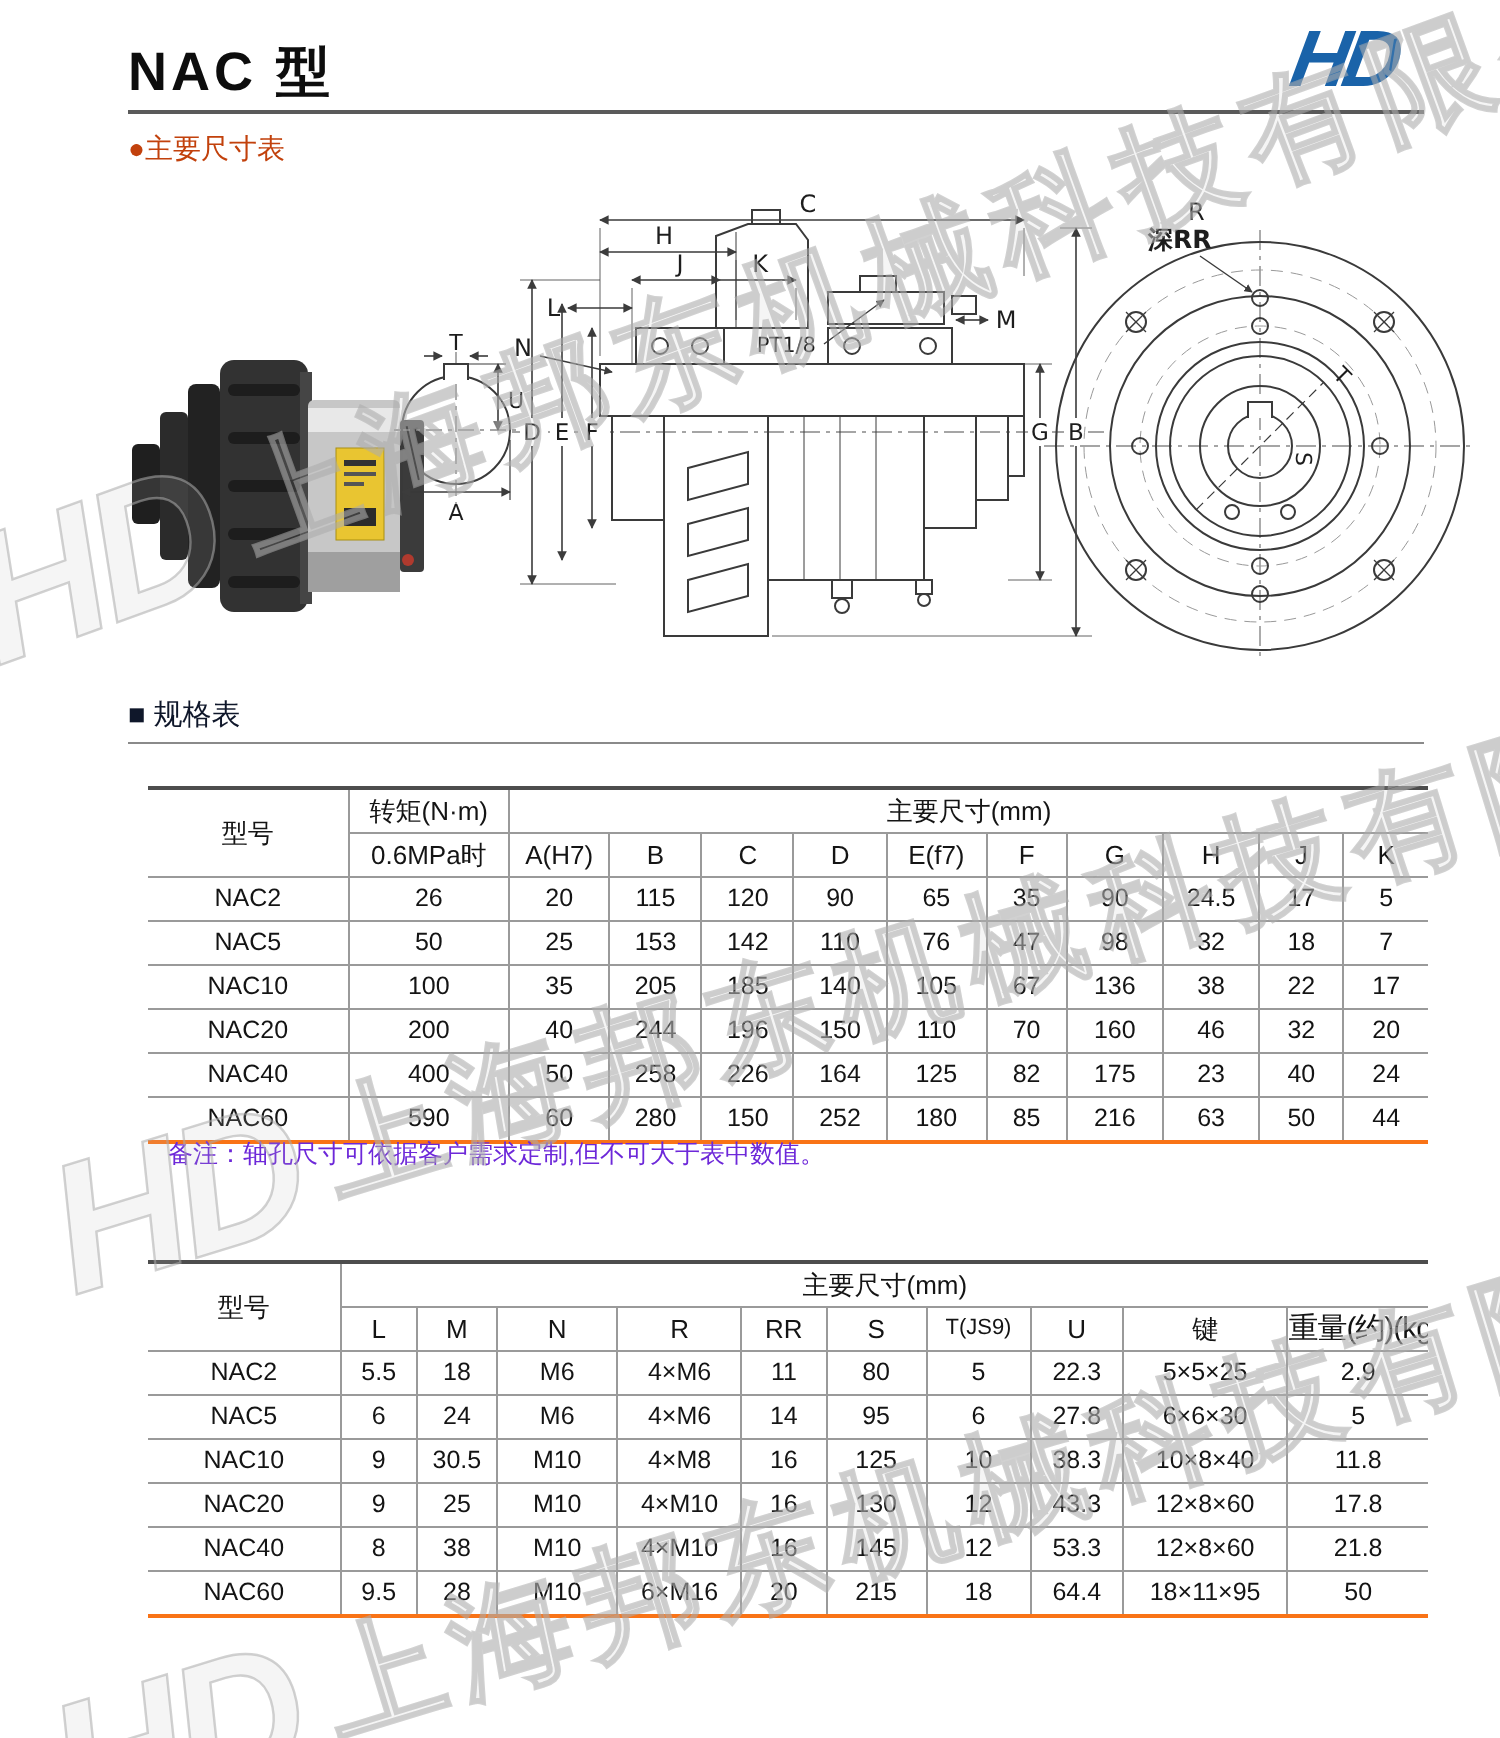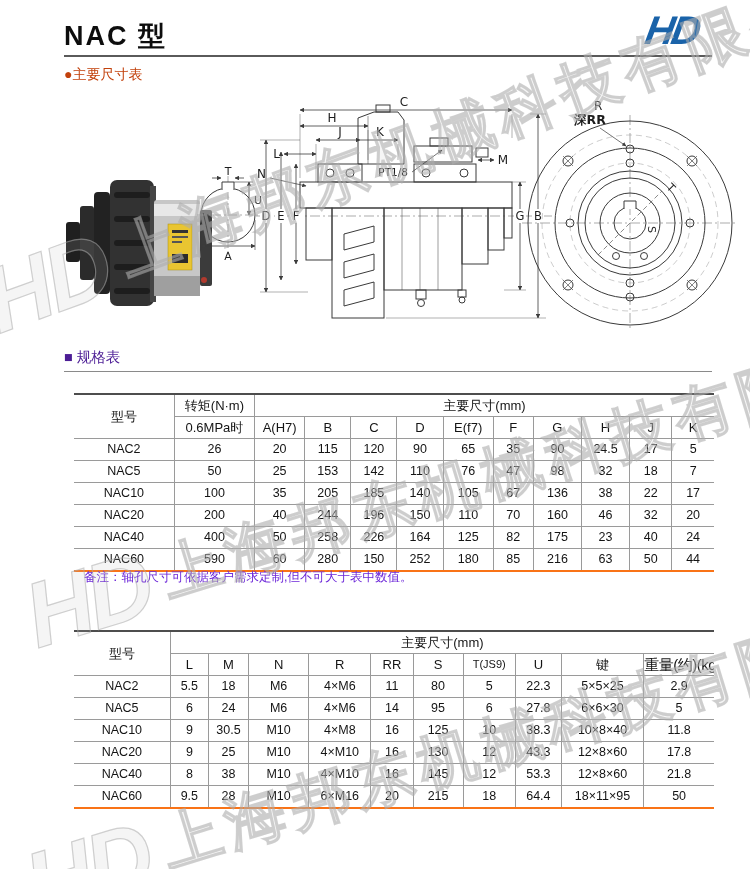--- a/index.html
+++ b/index.html
@@ -8,21 +8,21 @@
     overflow:hidden; font-family:"Liberation Sans","DejaVu Sans",sans-serif; color:#111;
   }
   .abs { position:absolute; }
 
   
   #title { left:64px; top:18px; font-size:27px; font-weight:bold; letter-spacing:2px; color:#0d0d0d; }
   #hr1 { left:64px; top:55px; width:648px; height:2px; background:#5a5a5a; }
   #logo { right:52px; top:8px; font-size:40px; font-weight:900; font-style:italic;
           transform:skewX(-10deg); letter-spacing:-3px; }
   #sec1 { left:64px; top:66px; font-size:14px; color:#c2410c; }
-  #sec2 { left:64px; top:348px; font-size:14.5px; color:#4c1d95; }
+  #sec2 { left:64px; top:348px; font-size:14.5px; color:#0f172a; }
   #hr2 { left:64px; top:371px; width:648px; height:1px; background:#8a8a8a; }
   #note { left:84px; top:569px; font-size:12.5px; color:#6d28d9; }
 
   
   .tbl { position:absolute; left:74px; width:640px; border-collapse:collapse; table-layout:fixed;
          border-top:2px solid #4d4d4d; border-bottom:2px solid #f97316; }
   .tbl td { border:1px solid #9a9a9a; text-align:center; vertical-align:middle;
             font-size:12.5px; color:#141414; padding:0; height:21px; line-height:1.05;
             white-space:nowrap; overflow:hidden; }
   .tbl .hcell { font-size:13px; }

